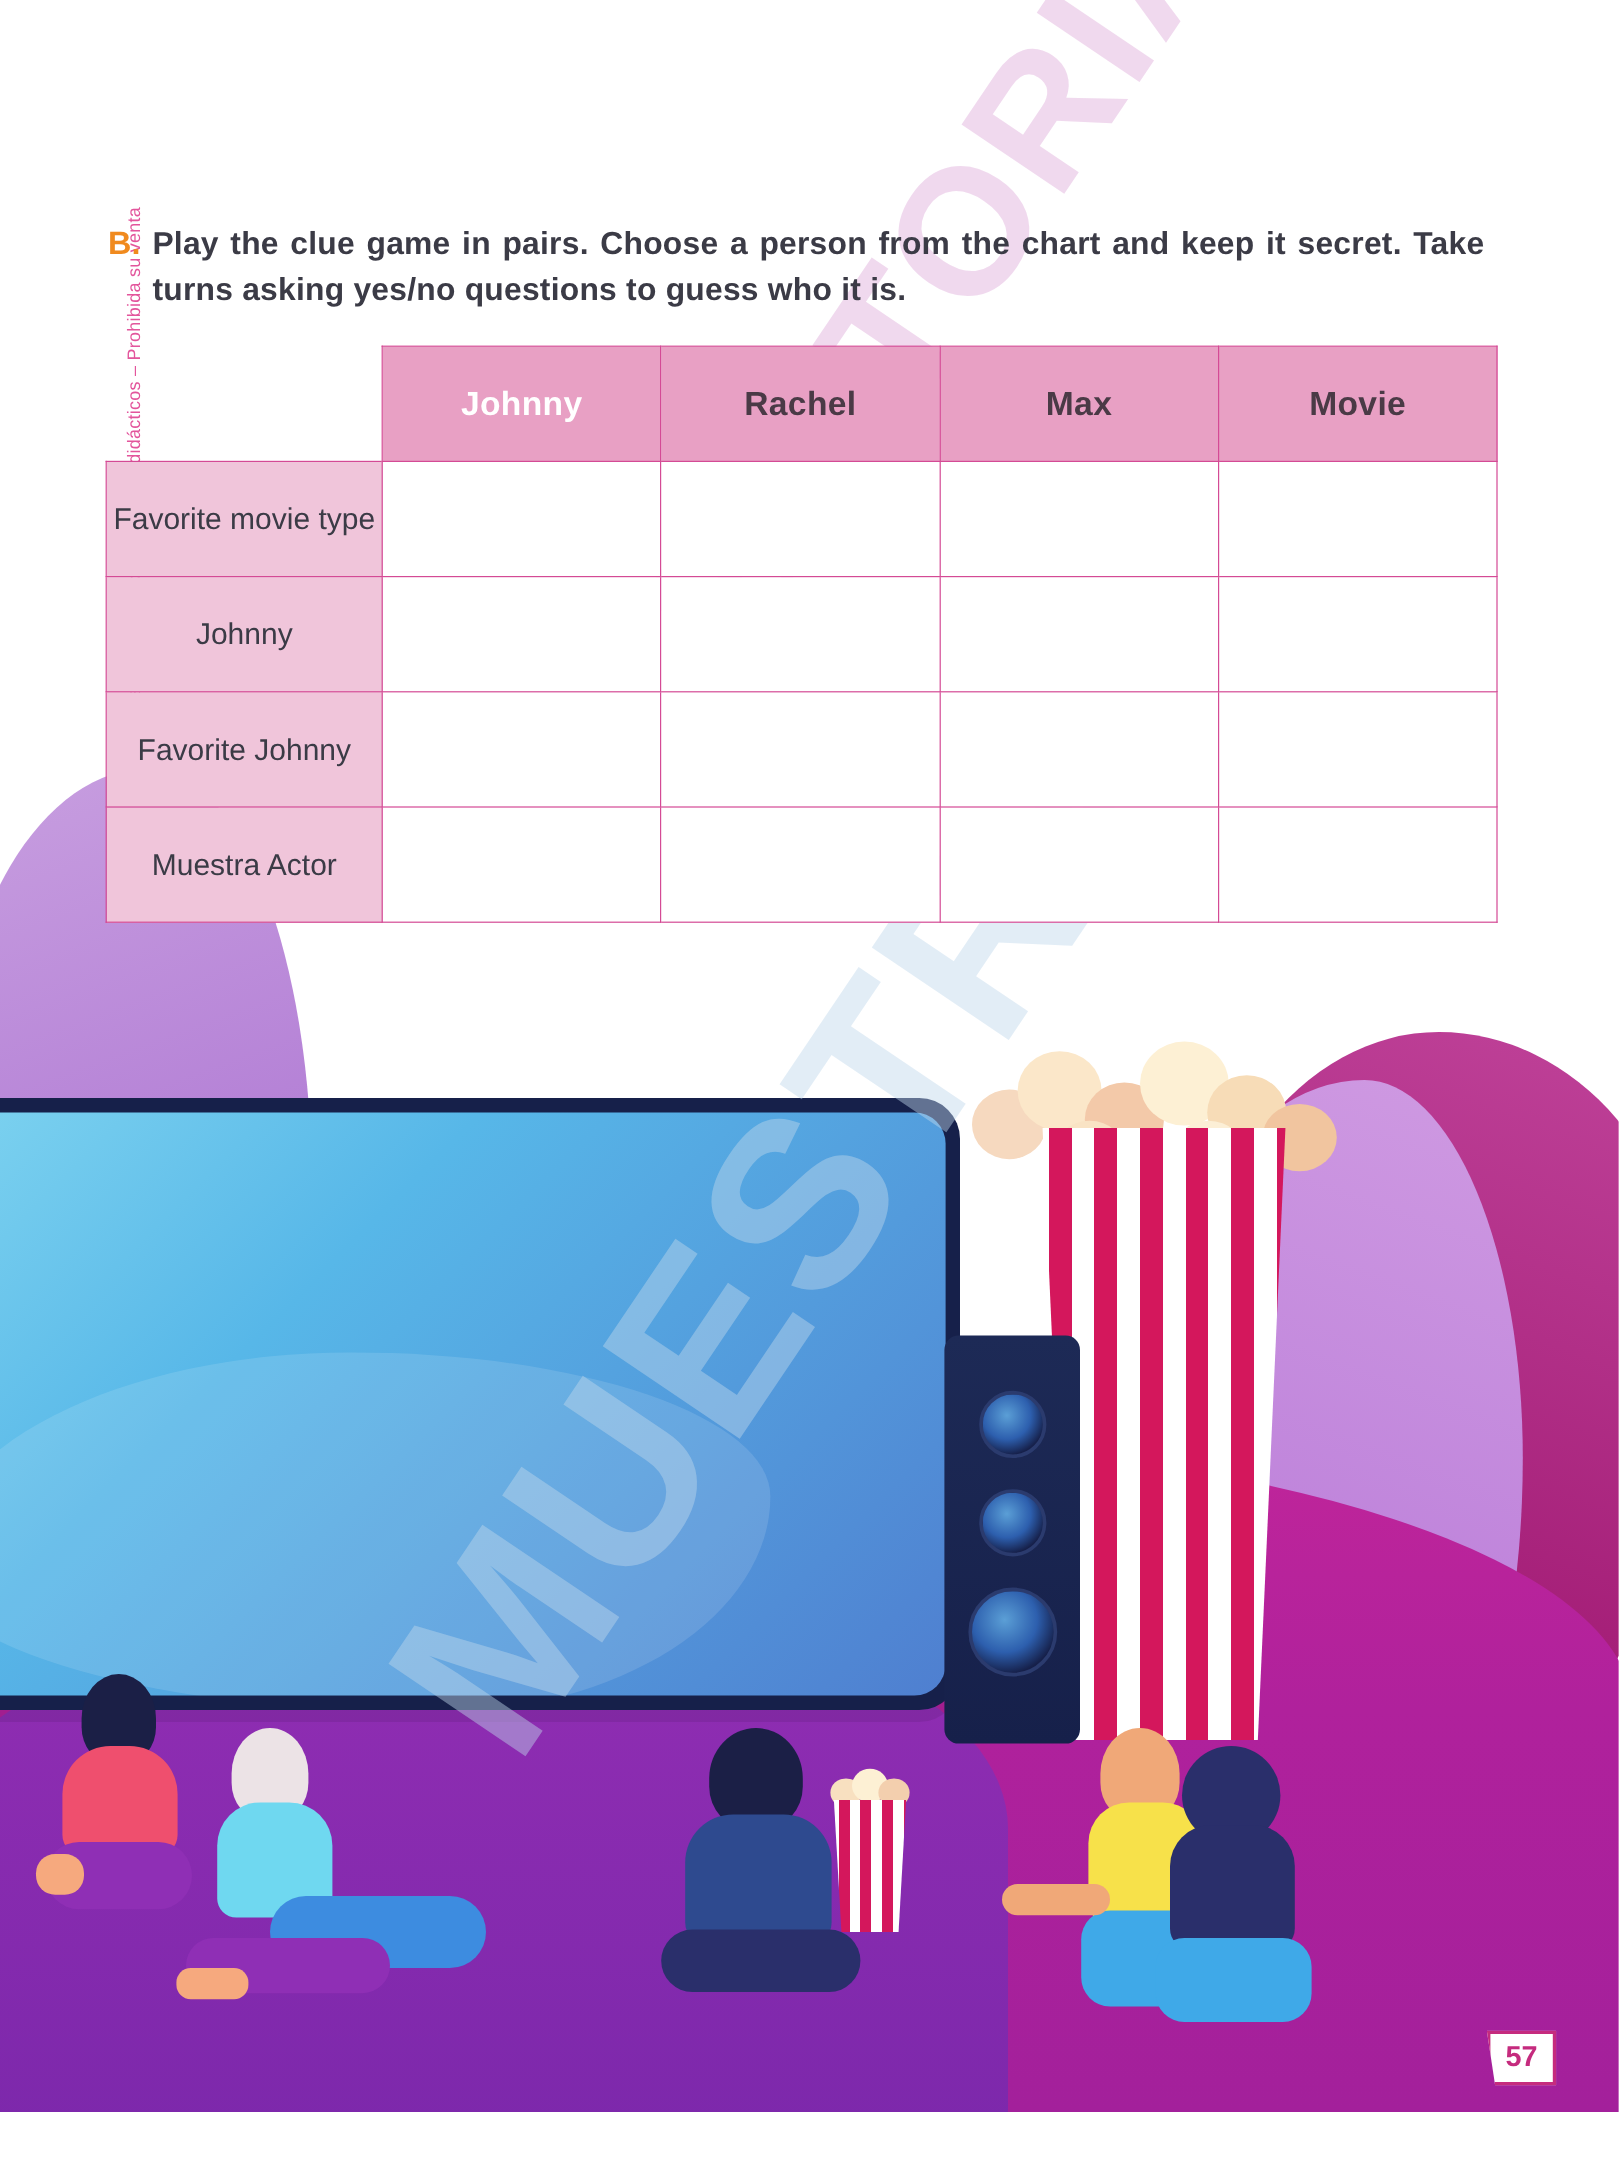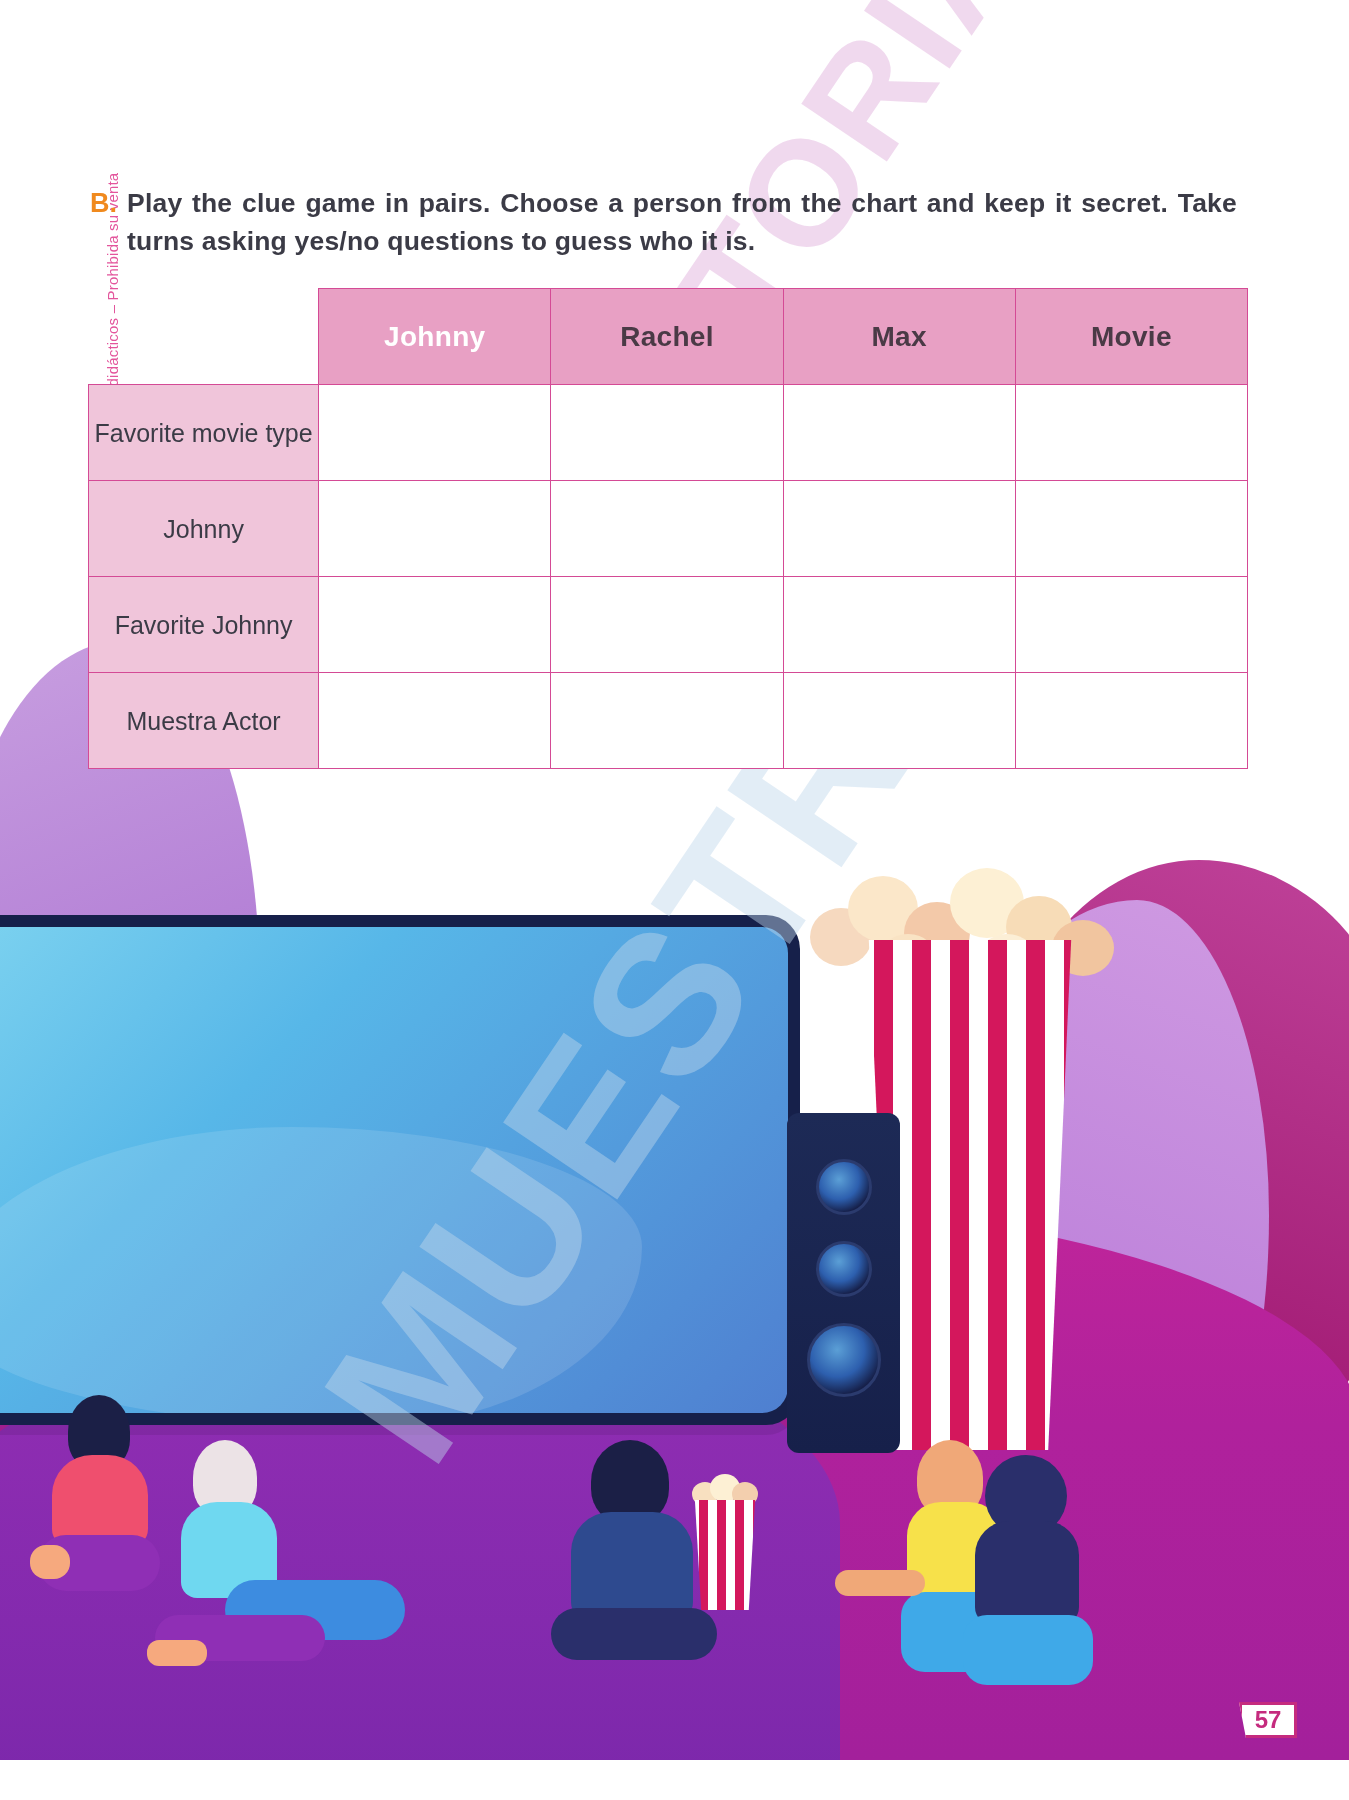--- a/index.html
+++ b/index.html
@@ -170,21 +170,21 @@
     font-size: 25px;
     text-align: center;
     line-height: 1.28;
     padding: 6px 8px;
   }
   td.cell { background: #ffffff; }
 
   
   .page-badge {
     position: absolute; right: 52px; bottom: 62px;
-    width: 58px; height: 36px;
+    width: 58px; height: 46px;
     background: #ffffff;
     border: 3px solid #c52b7e;
     display: flex; align-items: center; justify-content: center;
     color: #c52b7e; font-size: 24px; font-weight: 700;
     clip-path: polygon(0 0, 100% 0, 100% 100%, 12% 100%);
   }
 </style>
 </head>
 <body>
 

